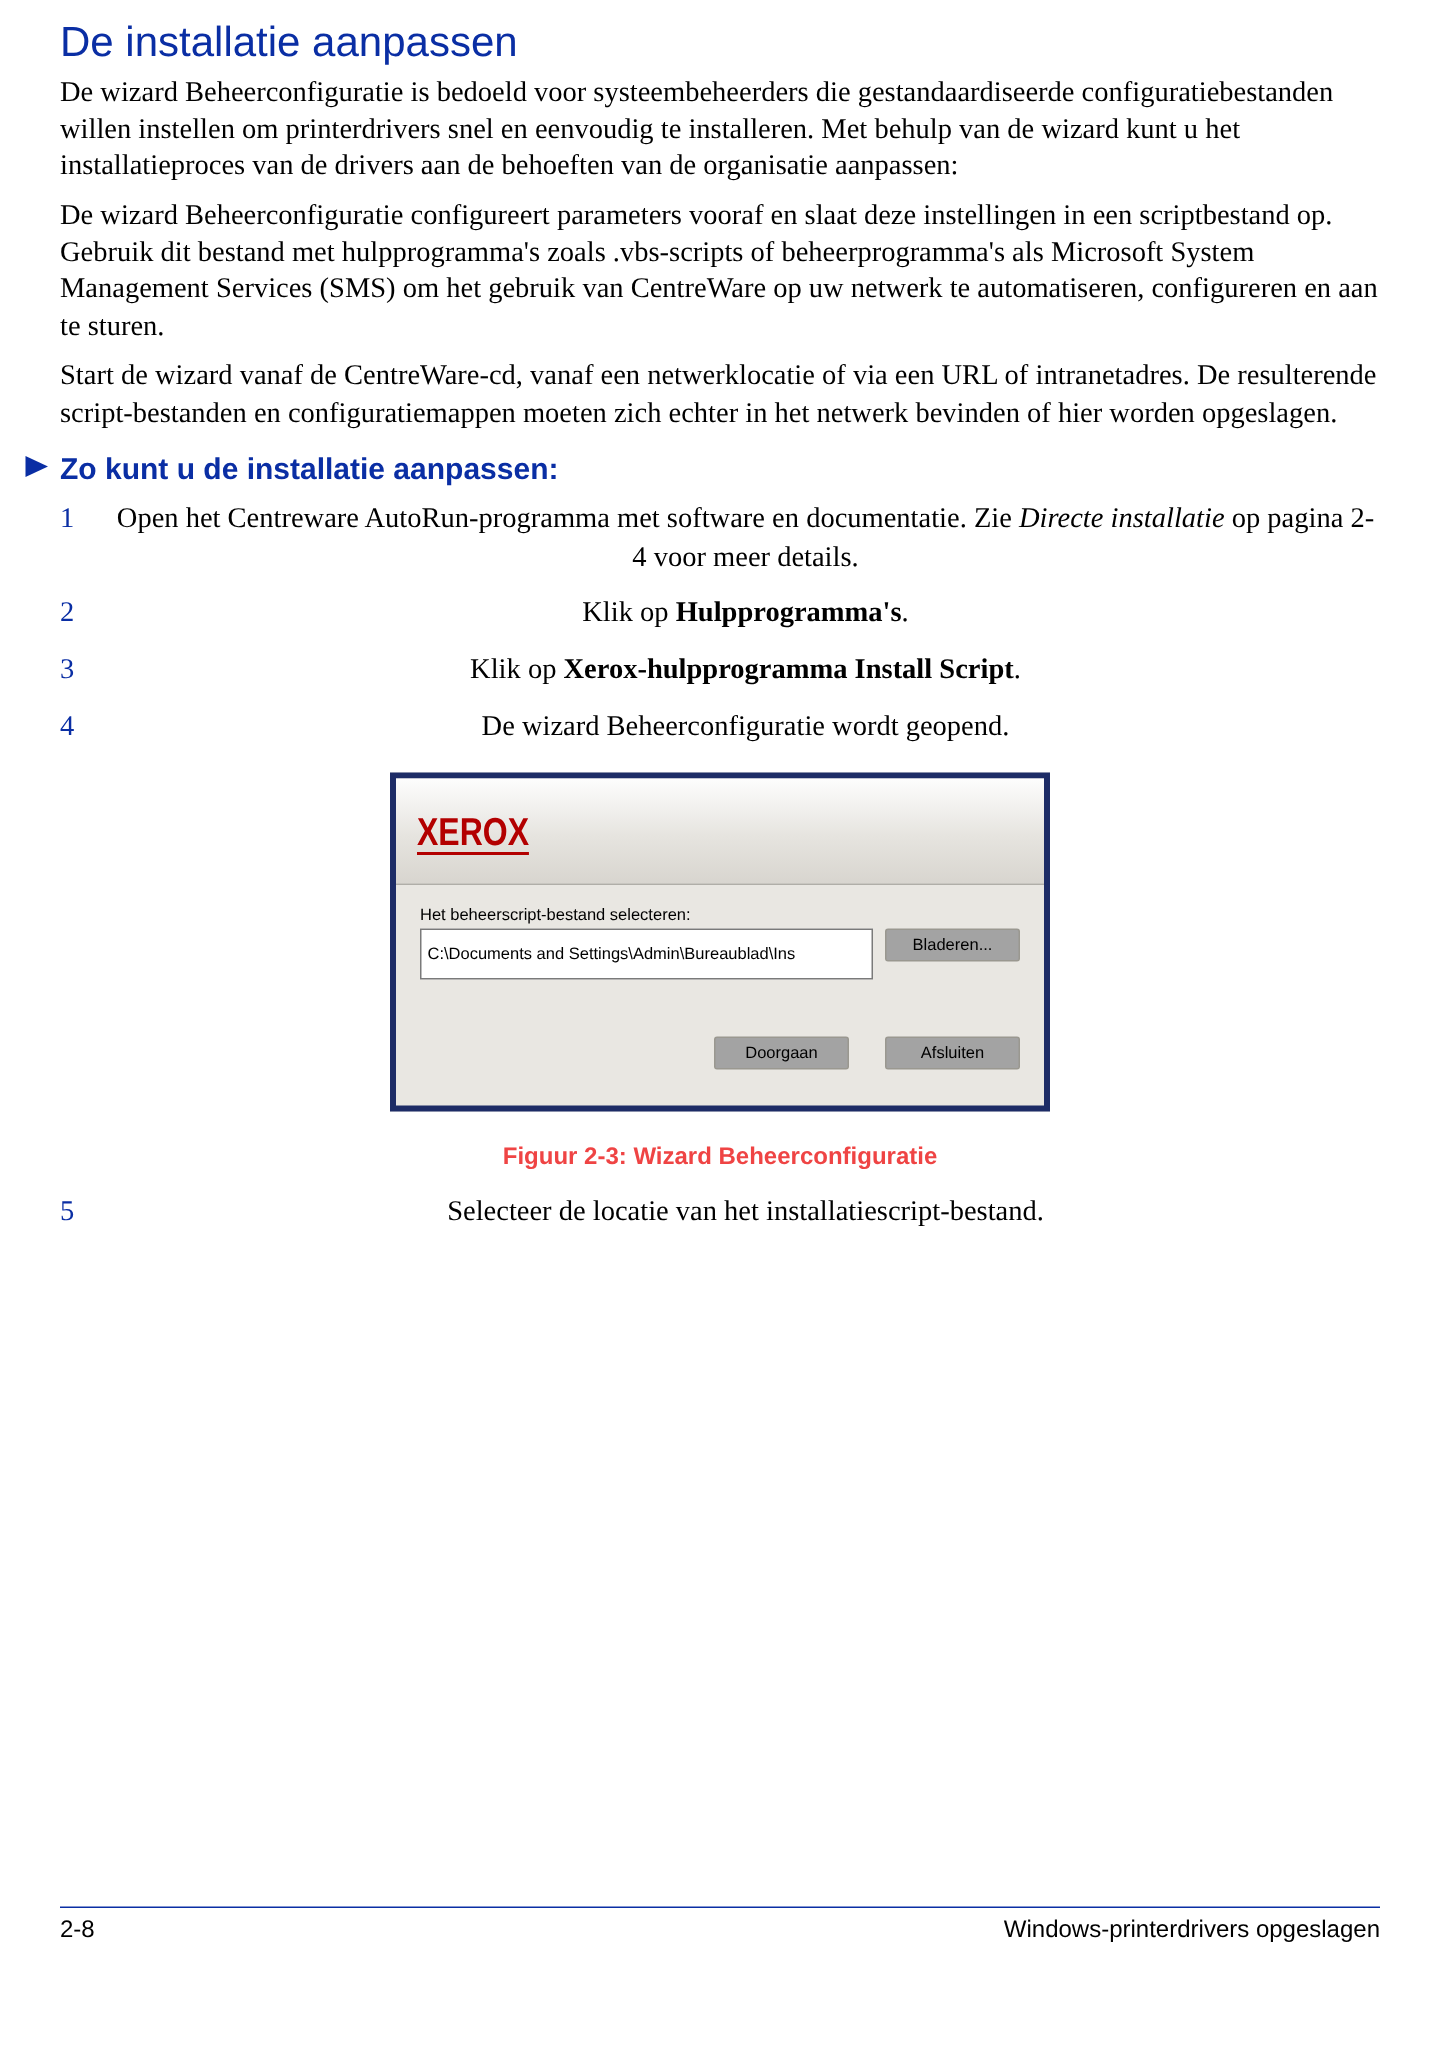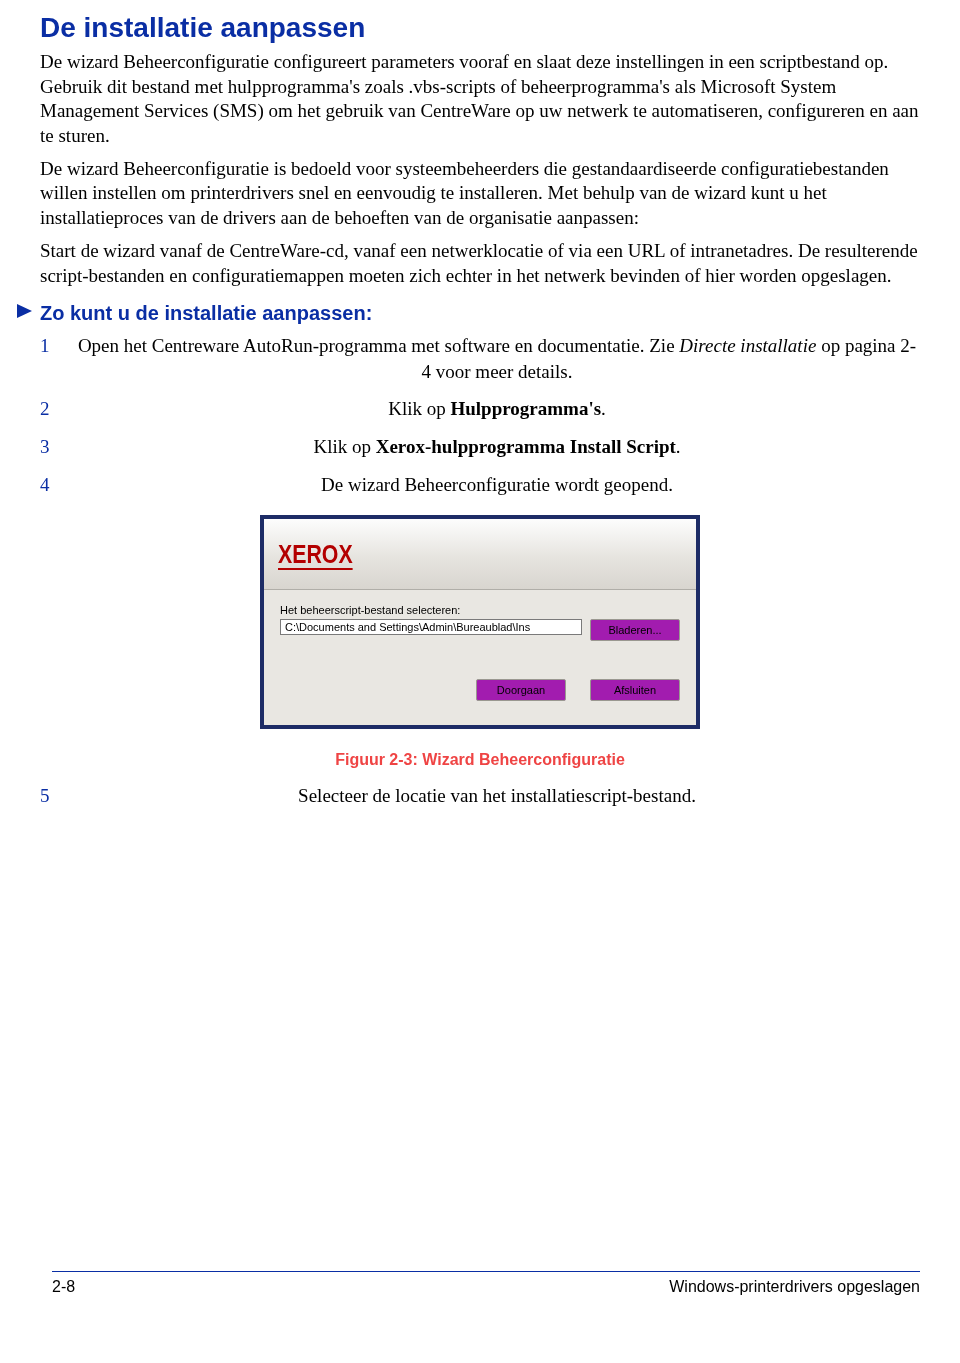--- a/index.html
+++ b/index.html
@@ -12,21 +12,21 @@
   }
   .page {
     padding: 12px 40px 0 40px;
     box-sizing: border-box;
     position: relative;
     min-height: 1320px;
   }
   h1.title {
     color: #0a2ea4;
     font-family: Arial, Helvetica, sans-serif;
-    font-weight: 700;
+    font-weight: 400;
     font-size: 28px;
     margin: 0 0 6px 0;
   }
   p.body {
     font-size: 19px;
     line-height: 1.3;
     margin: 0 0 8px 0;
   }
   .indent-block { margin-left: 0; }
   .sub-heading-row {
@@ -113,30 +113,30 @@
     gap: 8px;
     margin-bottom: 38px;
   }
   .file-row input[type="text"] {
     flex: 1;
     font-family: Tahoma, Arial, sans-serif;
     font-size: 11px;
     padding: 2px 4px;
     border: 1px solid #7a7a7a;
     background: #fff;
-    height: 16px;
+    height: 34px;
     box-sizing: border-box;
   }
   .win-btn {
     font-family: Tahoma, Arial, sans-serif;
     font-size: 11px;
     padding: 2px 10px;
     min-width: 90px;
     height: 22px;
-    background: #a21caf;
+    background: #a3a3a3;
     border: 1px solid #9a9890;
     border-radius: 2px;
     box-sizing: border-box;
     text-align: center;
     cursor: pointer;
   }
   .btn-row {
     display: flex;
     justify-content: flex-end;
     gap: 24px;
@@ -147,40 +147,40 @@
     color: #ef4444;
     font-family: Arial, Helvetica, sans-serif;
     font-weight: 700;
     font-size: 16px;
     margin: 22px 0 14px 0;
   }
 
   .footer {
     position: absolute;
     bottom: 24px;
-    left: 52px;
+    left: 40px;
     right: 40px;
     border-top: 1px solid #0a2ea4;
     padding-top: 6px;
     display: flex;
     justify-content: space-between;
     font-size: 16px;
     font-family: Arial, Helvetica, sans-serif;
   }
 </style>
 </head>
 <body>
 
 <div class="page">
 
   <h1 class="title">De installatie aanpassen</h1>
 
+  <p class="body">De wizard Beheerconfiguratie is bedoeld voor systeembeheerders die gestandaardiseerde configuratiebestanden willen instellen om printerdrivers snel en eenvoudig te installeren. Met behulp van de wizard kunt u het installatieproces van de drivers aan de behoeften van de organisatie aanpassen:</p>
+
   <p class="body indent-block">De wizard Beheerconfiguratie configureert parameters vooraf en slaat deze instellingen in een scriptbestand op. Gebruik dit bestand met hulpprogramma's zoals .vbs-scripts of beheerprogramma's als Microsoft System Management Services (SMS) om het gebruik van CentreWare op uw netwerk te automatiseren, configureren en aan te sturen.</p>
-
-  <p class="body">De wizard Beheerconfiguratie is bedoeld voor systeembeheerders die gestandaardiseerde configuratiebestanden willen instellen om printerdrivers snel en eenvoudig te installeren. Met behulp van de wizard kunt u het installatieproces van de drivers aan de behoeften van de organisatie aanpassen:</p>
 
   <p class="body indent-block">Start de wizard vanaf de CentreWare-cd, vanaf een netwerklocatie of via een URL of intranetadres. De resulterende script-bestanden en configuratiemappen moeten zich echter in het netwerk bevinden of hier worden opgeslagen.</p>
 
   <div class="sub-heading-row">
     <svg width="18" height="18" viewBox="0 0 18 18">
       <polygon points="1,2 16,9 1,16" fill="#0a2ea4"></polygon>
     </svg>
     <div class="sub-heading">Zo kunt u de installatie aanpassen:</div>
   </div>
 

